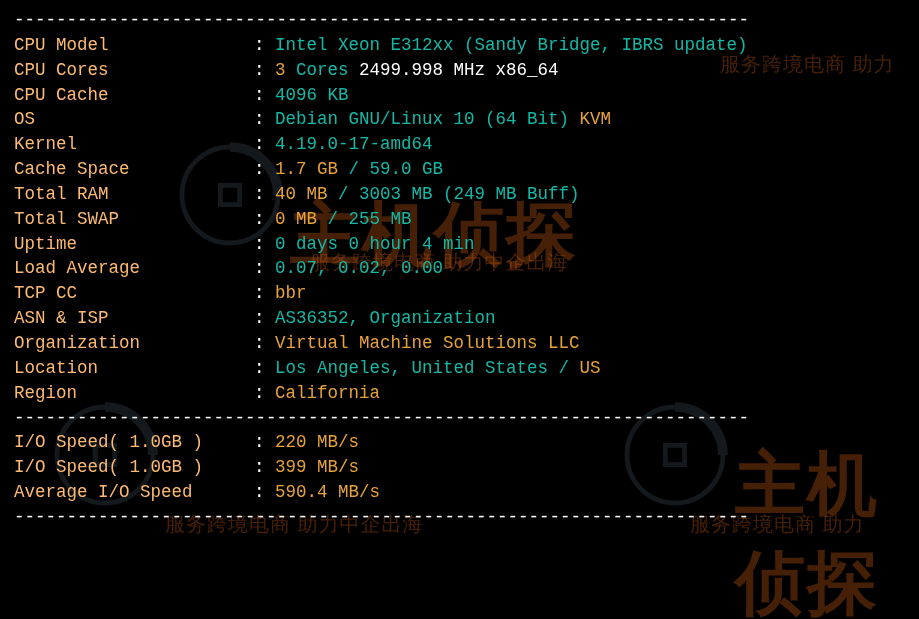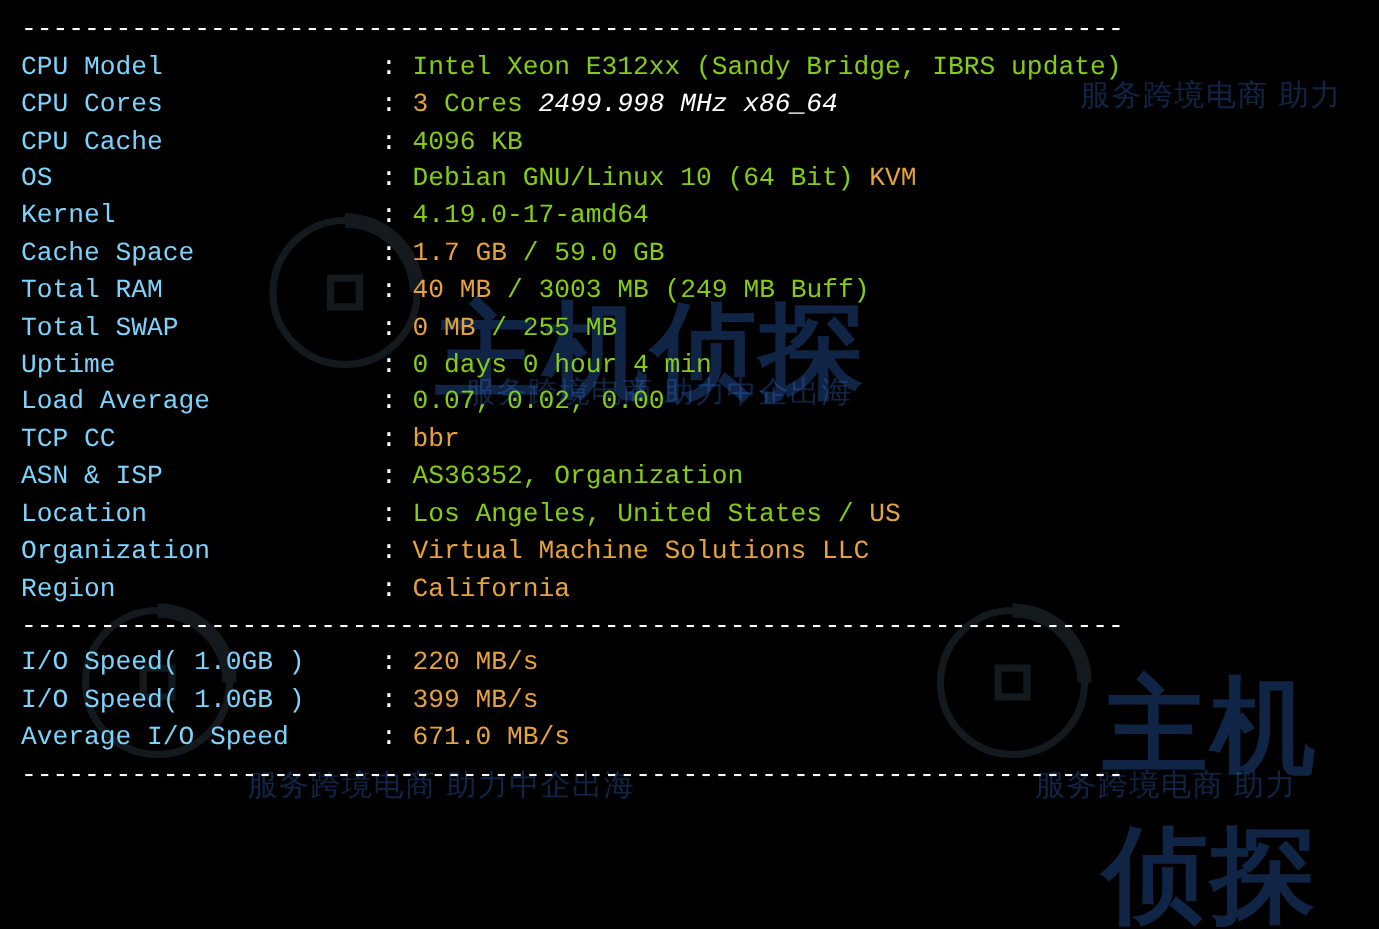--- a/index.html
+++ b/index.html
@@ -10,40 +10,40 @@
       font-size: 17.5px;
       line-height: 1.42;
       padding: 8px 8px 8px 14px;
       width: 919px;
       height: 619px;
       overflow: hidden;
       position: relative;
     }
     .watermark {
       position: absolute;
-      color: #3b82f6;
+      color: #f97316;
       opacity: 0.28;
       font-family: sans-serif;
       pointer-events: none;
       z-index: 0;
     }
     .wm-logo {
       width: 120px;
       height: 120px;
     }
     .wm-logo svg { width: 100%; height: 100%; }
     .wm-big { font-size: 70px; font-weight: bold; letter-spacing: 2px; }
     .wm-small { font-size: 20px; letter-spacing: 1px; }
     .content { position: relative; z-index: 1; }
     .row { white-space: pre; }
-    .label { color: #7dd3fc; display: inline-block; width: 240px; }
+    .label { color: #fdba74; display: inline-block; width: 240px; }
     .colon { color: #fff; }
-    .cyan { color: #84cc16; }
+    .cyan { color: #14b8a6; }
     .orange { color: #e6a23c; }
-    .white { color: #fff; font-style: italic; }
+    .white { color: #fff; }
     .sep { color: #fff; white-space: pre; overflow: hidden; }
   </style>
 </head>
 <body>
 
 <div class="watermark wm-logo" style="left:170px; top:135px;">
   <svg viewBox="0 0 100 100">
       <circle cx="50" cy="50" r="40" fill="none" stroke="#4a5a6a" stroke-width="4"></circle>
       <path d="M50 10 A40 40 0 0 1 90 50" fill="none" stroke="#4a5a6a" stroke-width="8"></path>
       <rect x="42" y="42" width="16" height="16" fill="none" stroke="#4a5a6a" stroke-width="4"></rect>
@@ -81,24 +81,24 @@
       <div class="row"><span class="label">CPU Cache            </span><span class="colon">: </span><span class="cyan">4096 KB</span></div>
       <div class="row"><span class="label">OS                   </span><span class="colon">: </span><span class="cyan">Debian GNU/Linux 10 (64 Bit) </span><span class="orange">KVM</span></div>
       <div class="row"><span class="label">Kernel               </span><span class="colon">: </span><span class="cyan">4.19.0-17-amd64</span></div>
       <div class="row"><span class="label">Cache Space          </span><span class="colon">: </span><span class="orange">1.7 GB </span><span class="cyan">/ </span><span class="cyan">59.0 GB</span></div>
       <div class="row"><span class="label">Total RAM            </span><span class="colon">: </span><span class="orange">40 MB </span><span class="cyan">/ </span><span class="cyan">3003 MB </span><span class="cyan">(</span><span class="cyan">249 MB Buff</span><span class="cyan">)</span></div>
       <div class="row"><span class="label">Total SWAP           </span><span class="colon">: </span><span class="orange">0 MB </span><span class="cyan">/ </span><span class="cyan">255 MB</span></div>
       <div class="row"><span class="label">Uptime               </span><span class="colon">: </span><span class="cyan">0 days 0 hour 4 min</span></div>
       <div class="row"><span class="label">Load Average         </span><span class="colon">: </span><span class="cyan">0.07, 0.02, 0.00</span></div>
       <div class="row"><span class="label">TCP CC               </span><span class="colon">: </span><span class="orange">bbr</span></div>
       <div class="row"><span class="label">ASN &amp; ISP            </span><span class="colon">: </span><span class="cyan">AS36352, Organization</span></div>
+      <div class="row"><span class="label">Organization         </span><span class="colon">: </span><span class="orange">Virtual Machine Solutions LLC</span></div>
       <div class="row"><span class="label">Location             </span><span class="colon">: </span><span class="cyan">Los Angeles, United States / </span><span class="orange">US</span></div>
-      <div class="row"><span class="label">Organization         </span><span class="colon">: </span><span class="orange">Virtual Machine Solutions LLC</span></div>
       <div class="row"><span class="label">Region               </span><span class="colon">: </span><span class="orange">California</span></div>
     </div>
   <div class="sep">----------------------------------------------------------------------</div>
   <div id="io-container">
       <div class="row"><span class="label">I/O Speed( 1.0GB )   </span><span class="colon">: </span><span class="orange">220 MB/s</span></div>
       <div class="row"><span class="label">I/O Speed( 1.0GB )   </span><span class="colon">: </span><span class="orange">399 MB/s</span></div>
-      <div class="row"><span class="label">Average I/O Speed    </span><span class="colon">: </span><span class="orange">671.0 MB/s</span></div>
+      <div class="row"><span class="label">Average I/O Speed    </span><span class="colon">: </span><span class="orange">590.4 MB/s</span></div>
     </div>
   <div class="sep">----------------------------------------------------------------------</div>
 </div>
 
 </body></html>

